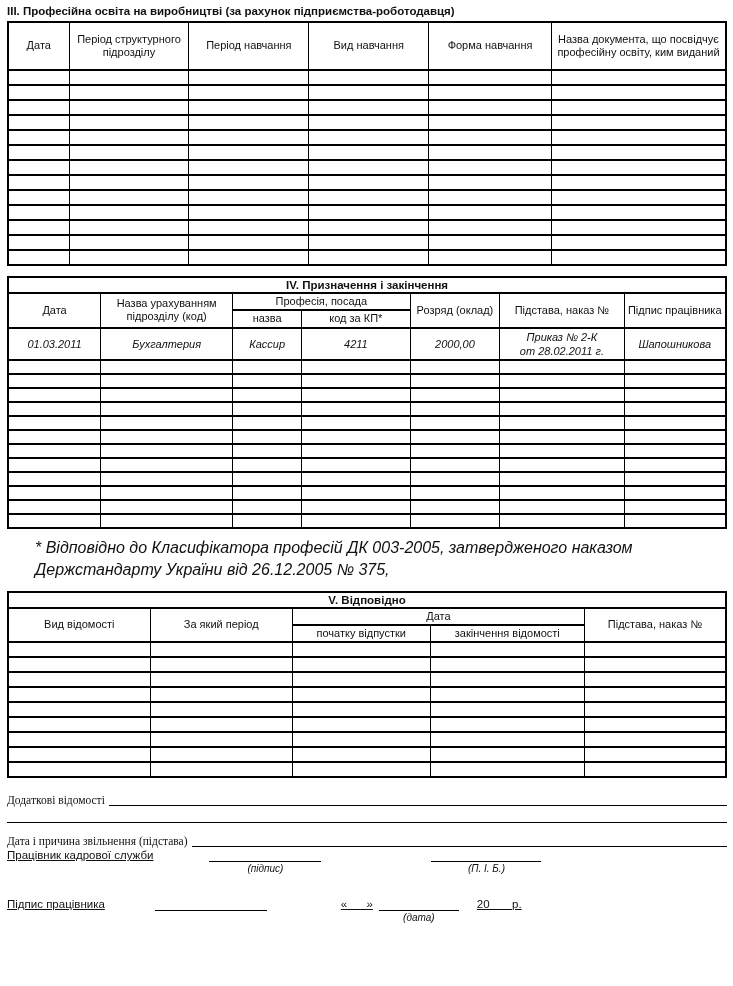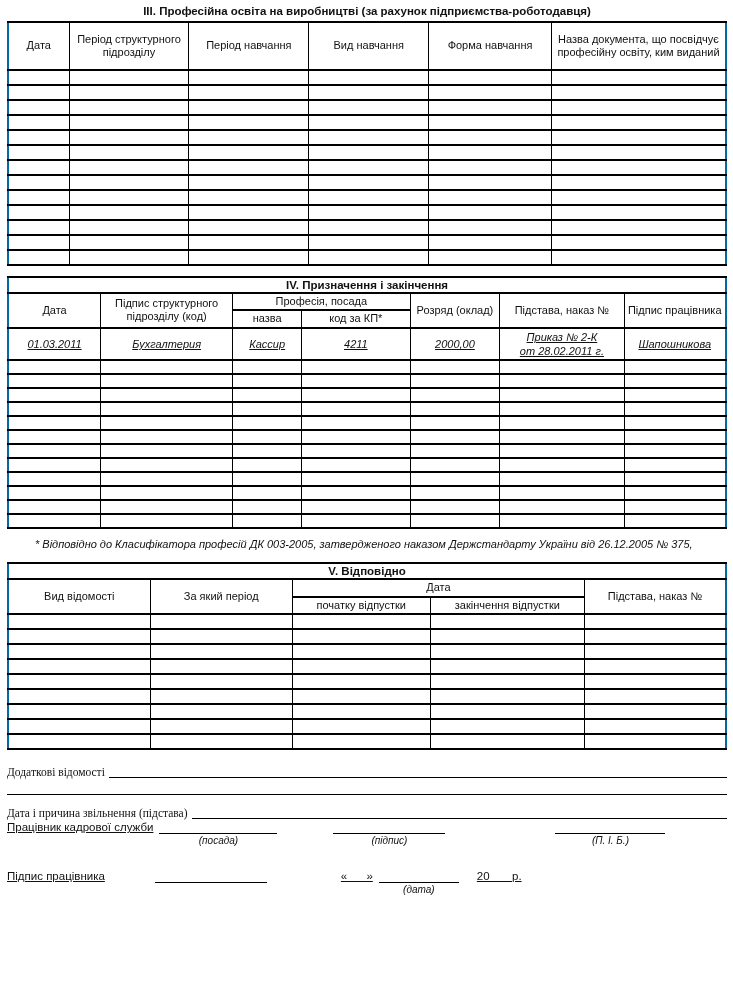--- a/index.html
+++ b/index.html
@@ -6,53 +6,53 @@
   html,body { background:#fff; }
   body {
     width:733px; height:986px;
     font-family:"Liberation Sans", sans-serif;
     color:#111; font-size:11px;
     position:relative;
   }
   .page { padding:3px 6px 0 7px; }
 
   .sec-title {
-    text-align:center; font-weight:bold; font-size:11.5px;
+    font-weight:bold; font-size:11.5px;
     padding:2px 0 4px 0;
   }
 
   table {
     width:100%; border-collapse:collapse; table-layout:fixed;
-    border:2px solid #0369a1;
+    border:2px solid #000000;
   }
   td, th {
     border:1px solid #000;
     border-top-width:2px; border-bottom-width:2px;
     font-weight:normal; font-size:11px;
     text-align:center; vertical-align:middle;
     padding:1px 3px; overflow:hidden;
   }
   .tbl-caption td {
     font-weight:bold; font-size:11.5px; height:15px; padding:1px 2px;
   }
   .hdr td, .hdr th { line-height:1.22; }
   #table3 .hdr th { height:48px; }
   #table3 tbody td { height:15px; }
   #table4 .hdr th { height:15px; }
   #table4 tbody td { height:14px; }
   #table5 .hdr th { height:15px; }
   #table5 tbody td { height:15px; }
 
-  .filled { font-style:italic;text-decoration:underline; }
+  .filled { font-style:italic; }
   #table4 .filled td { height:31px; line-height:1.3; }
 
   .gap10 { height:10px; }
 
   .footnote {
-    font-style:italic; font-size:11px; line-height:1.35;
+    font-style:italic; font-size:16px; line-height:1.35;
     padding:8px 0 10px 0; text-align:left;
   }
   .footnote .indent { padding-left:28px; }
 
   .foot { font-size:11.5px; }
   .line-row { display:flex; align-items:flex-end;font-family:Liberation Serif, serif; }
   .line-row .lbl { white-space:nowrap; padding-right:4px; }
   .fill-blank { flex:1 1 auto; border-bottom:1px solid #000; height:14px; }
   .full-rule { border-bottom:1px solid #000; height:0; }
 
@@ -208,21 +208,21 @@
         <col style="width:12.5%">
         <col style="width:17.3%">
         <col style="width:14.2%">
     </colgroup>
     <thead>
       <tr class="tbl-caption">
         <td colspan="7">IV. Призначення і закінчення</td>
       </tr>
       <tr class="hdr">
         <th rowspan="2">Дата</th>
-        <th rowspan="2">Підпис структурного підрозділу (код)</th>
+        <th rowspan="2">Назва урахуванням підрозділу (код)</th>
         <th colspan="2">Професія, посада</th>
         <th rowspan="2">Розряд (оклад)</th>
         <th rowspan="2">Підстава, наказ №</th>
         <th rowspan="2">Підпис працівника</th>
       </tr>
       <tr class="hdr">
         <th>назва</th>
         <th>код за КП*</th>
       </tr>
     </thead>
@@ -366,21 +366,21 @@
         <td colspan="5">V. Відповідно</td>
       </tr>
       <tr class="hdr">
         <th rowspan="2">Вид відомості</th>
         <th rowspan="2">За який період</th>
         <th colspan="2">Дата</th>
         <th rowspan="2">Підстава, наказ №</th>
       </tr>
       <tr class="hdr">
         <th>початку відпустки</th>
-        <th>закінчення відпустки</th>
+        <th>закінчення відомості</th>
       </tr>
     </thead>
     <tbody>
         <tr>
           <td></td>
           <td></td>
           <td></td>
           <td></td>
           <td></td>
         </tr>
@@ -452,24 +452,20 @@
     <div style="height:16px"></div>
     <div class="full-rule"></div>
     <div style="height:10px"></div>
     <div class="line-row">
       <span class="lbl">Дата і причина звільнення (підстава)</span>
       <span class="fill-blank"></span>
     </div>
     <div style="height:2px"></div>
     <div class="sig-row">
       <span class="lbl nowrap">Працівник кадрової служби</span>
-      <span class="blank-group" style="margin-left:6px">
-        <span class="blank" style="width:118px"></span>
-        <span class="hint">(посада)</span>
-      </span>
       <span class="blank-group" style="margin-left:56px">
         <span class="blank" style="width:112px"></span>
         <span class="hint">(підпис)</span>
       </span>
       <span class="blank-group" style="margin-left:110px">
         <span class="blank" style="width:110px"></span>
         <span class="hint">(П. І. Б.)</span>
       </span>
     </div>
     <div style="height:24px"></div>

